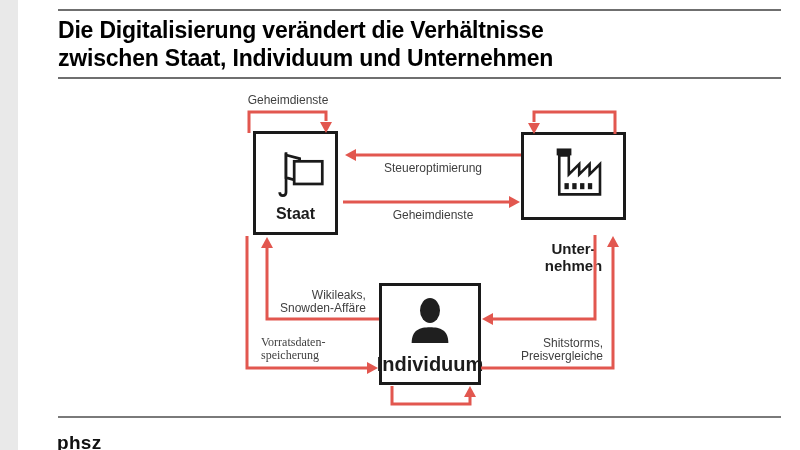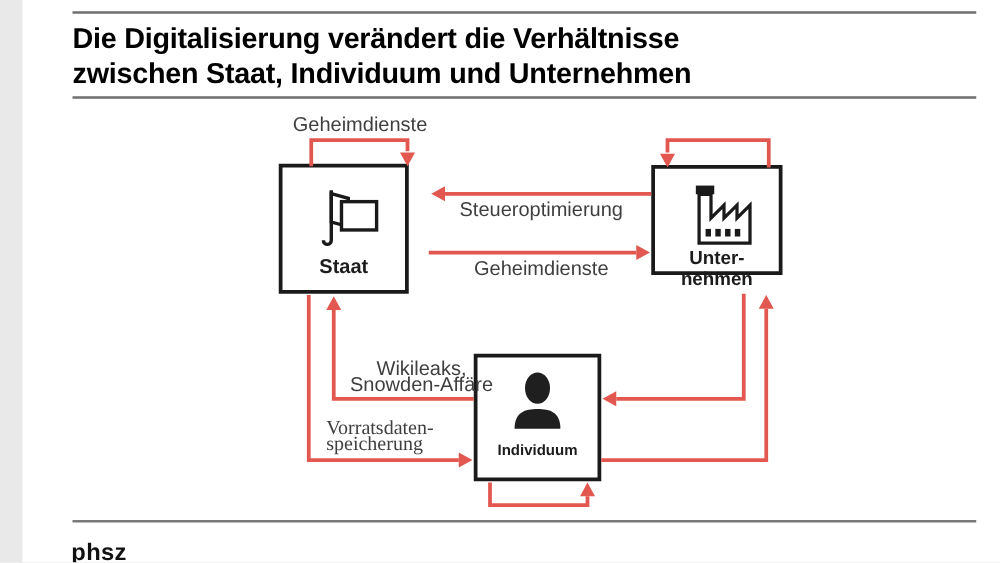--- a/index.html
+++ b/index.html
@@ -27,37 +27,37 @@
     font-size:19px;font-weight:bold;color:#111;letter-spacing:0.3px;
   }
   .node{
     position:absolute;background:#fff;border:3px solid var(--box-border);
     display:flex;flex-direction:column;align-items:center;z-index:2;
   }
   .node .icon{flex:0 0 auto;}
   .node .node-label{
     font-weight:bold;color:#1c1c1c;text-align:center;white-space:pre-line;
   }
-  .node-staat{left:205px;top:131px;width:104px;height:104px;}
+  .node-staat{left:235px;top:131px;width:85px;height:104px;}
   .node-staat .icon{margin-top:11px;}
   .node-staat .node-label{font-size:16px;margin-top:2px;}
-  .node-unternehmen{left:503px;top:132px;width:105px;height:88px;}
+  .node-unternehmen{left:503px;top:132px;width:105px;height:88px;gap:42px;}
   .node-unternehmen .icon{margin-top:10px;}
   .node-unternehmen .node-label{font-size:15px;line-height:17px;margin-top:1px;}
   .node-individuum{left:361px;top:283px;width:102px;height:102px;}
   .node-individuum .icon{margin-top:9px;}
-  .node-individuum .node-label{font-size:12px;margin-top:2px;}
+  .node-individuum .node-label{font-size:20px;margin-top:2px;}
   .edge-label{
-    position:absolute;font-size:16px;line-height:13px;color:var(--label-gray);
+    position:absolute;font-size:12px;line-height:13px;color:var(--label-gray);
     white-space:pre-line;z-index:4;
   }
   .el-geheimdienste-top{left:209px;top:94px;width:122px;text-align:center;}
   .el-steueroptimierung{left:335px;top:162px;width:160px;text-align:center;}
   .el-geheimdienste-mid{left:335px;top:209px;width:160px;text-align:center;}
-  .el-wikileaks{left:262px;top:289px;text-align:center;}
+  .el-wikileaks{left:262px;top:289px;text-align:right;}
   .el-vorratsdaten{left:243px;top:336px;text-align:left;font-family:Liberation Serif, serif;}
   .el-bigdata{left:453px;top:287px;width:120px;text-align:right;}
   .el-shitstorms{left:455px;top:337px;width:130px;text-align:right;}
   svg.arrows{position:absolute;left:0;top:0;z-index:3;pointer-events:none;}
   svg.arrows polyline, svg.arrows line{
     fill:none;stroke:var(--arrow-red);stroke-width:3;stroke-linejoin:miter;stroke-linecap:butt;
   }
   svg.arrows polygon{fill:var(--arrow-red);stroke:none;}
   .node-icon-svg{display:block;}
 </style>
@@ -155,17 +155,19 @@
     <span class="node-label">Individuum</span>
   </div>
 
   <div class="edge-label el-geheimdienste-top">Geheimdienste</div>
   <div class="edge-label el-steueroptimierung">Steueroptimierung</div>
   <div class="edge-label el-geheimdienste-mid">Geheimdienste</div>
   <div class="edge-label el-wikileaks">Wikileaks,
 Snowden-Affäre</div>
   <div class="edge-label el-vorratsdaten">Vorratsdaten-
 speicherung</div>
+  <div class="edge-label el-shitstorms">Shitstorms,
+Preisvergleiche</div>
 
   <div class="rule footer"></div>
   <div class="logo">phsz</div>
 
 </div>
 
 </body></html>

